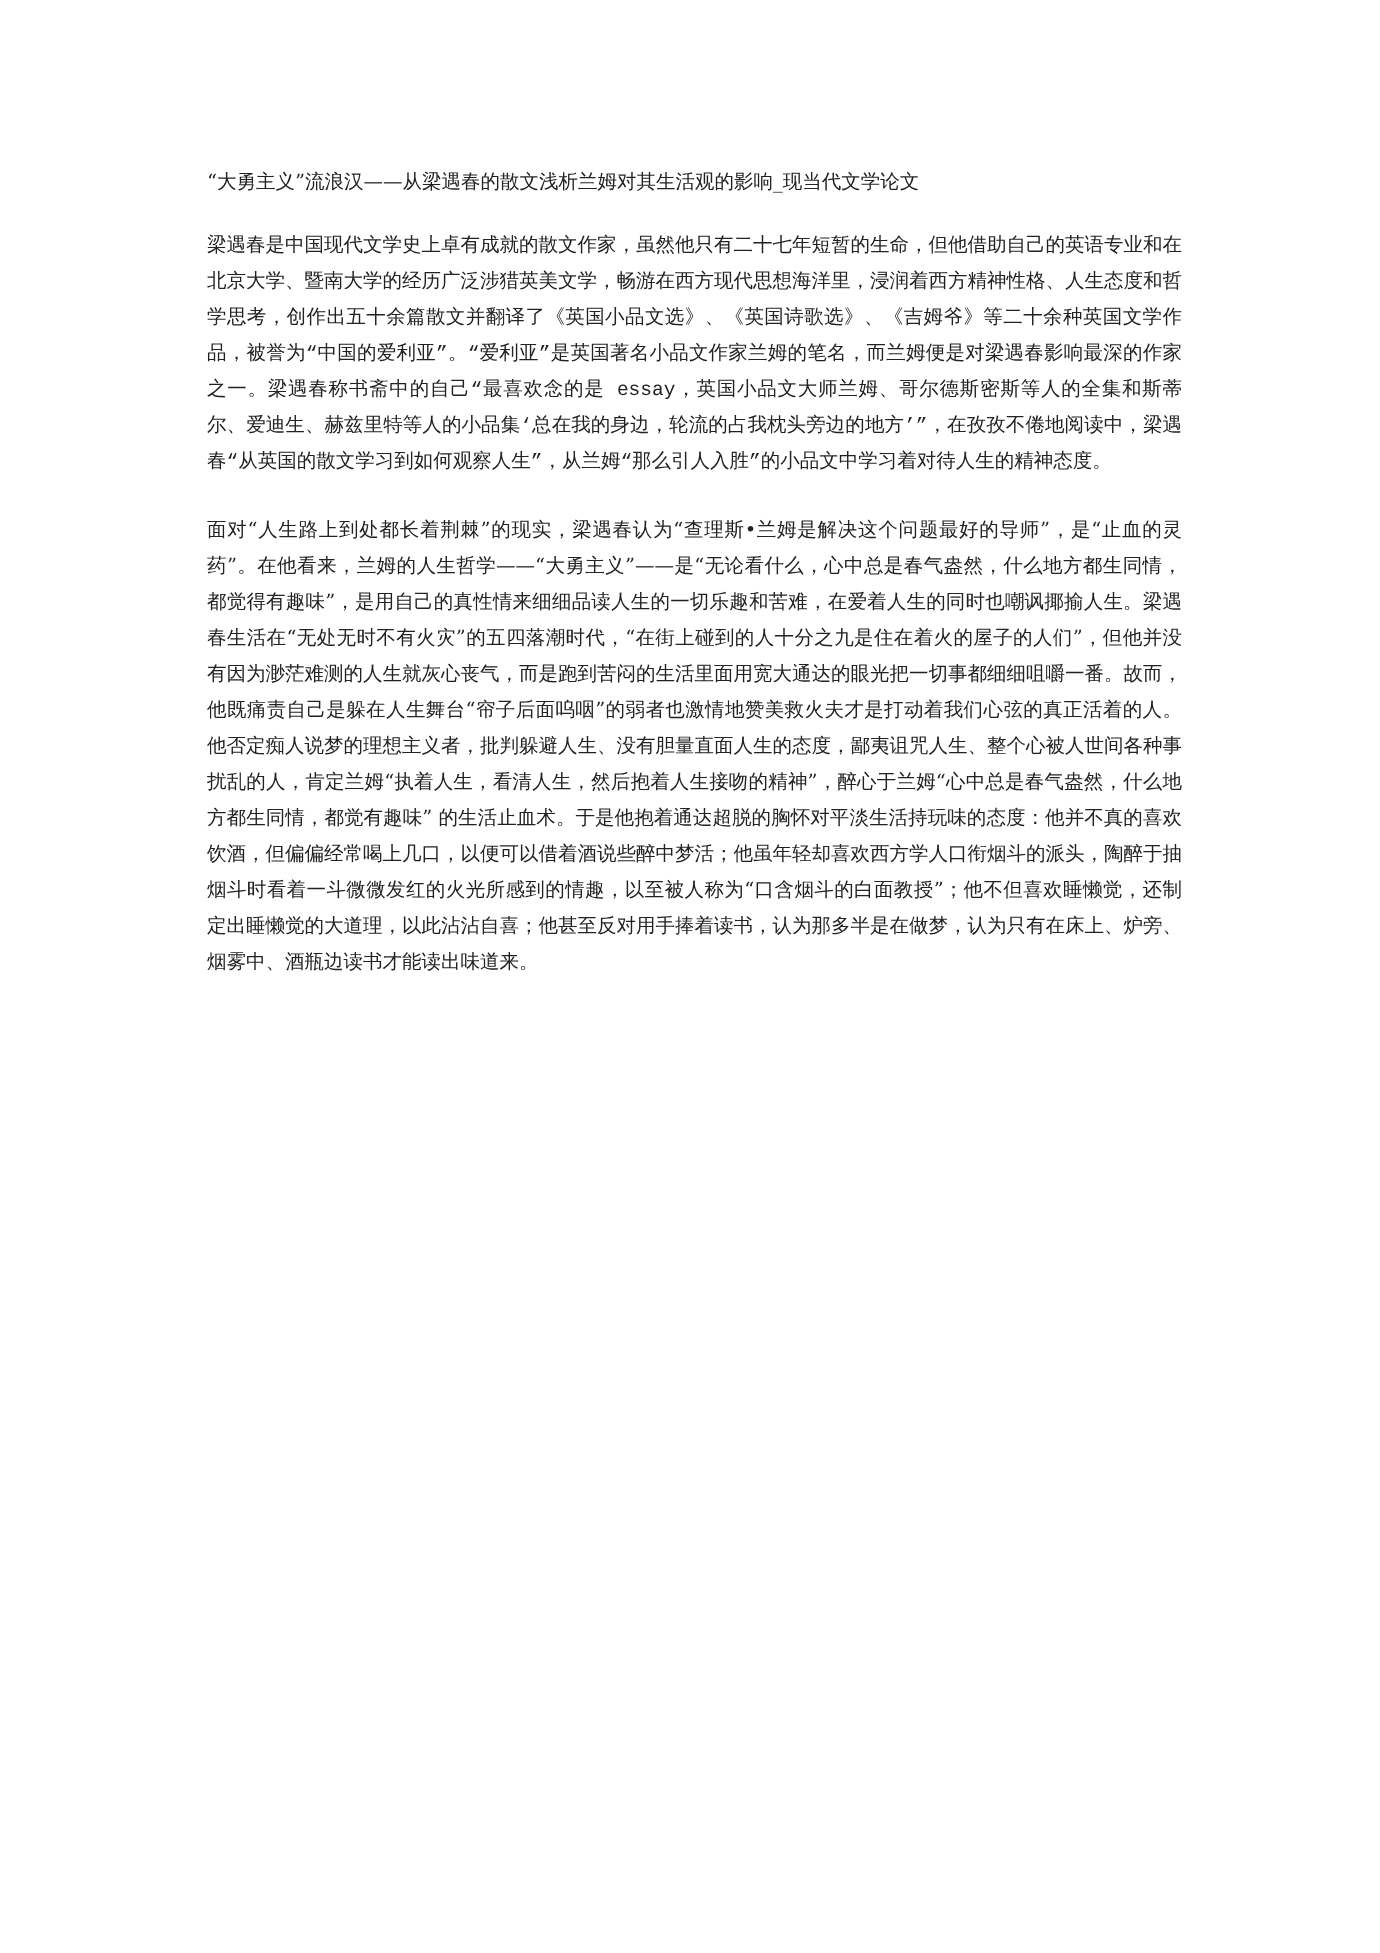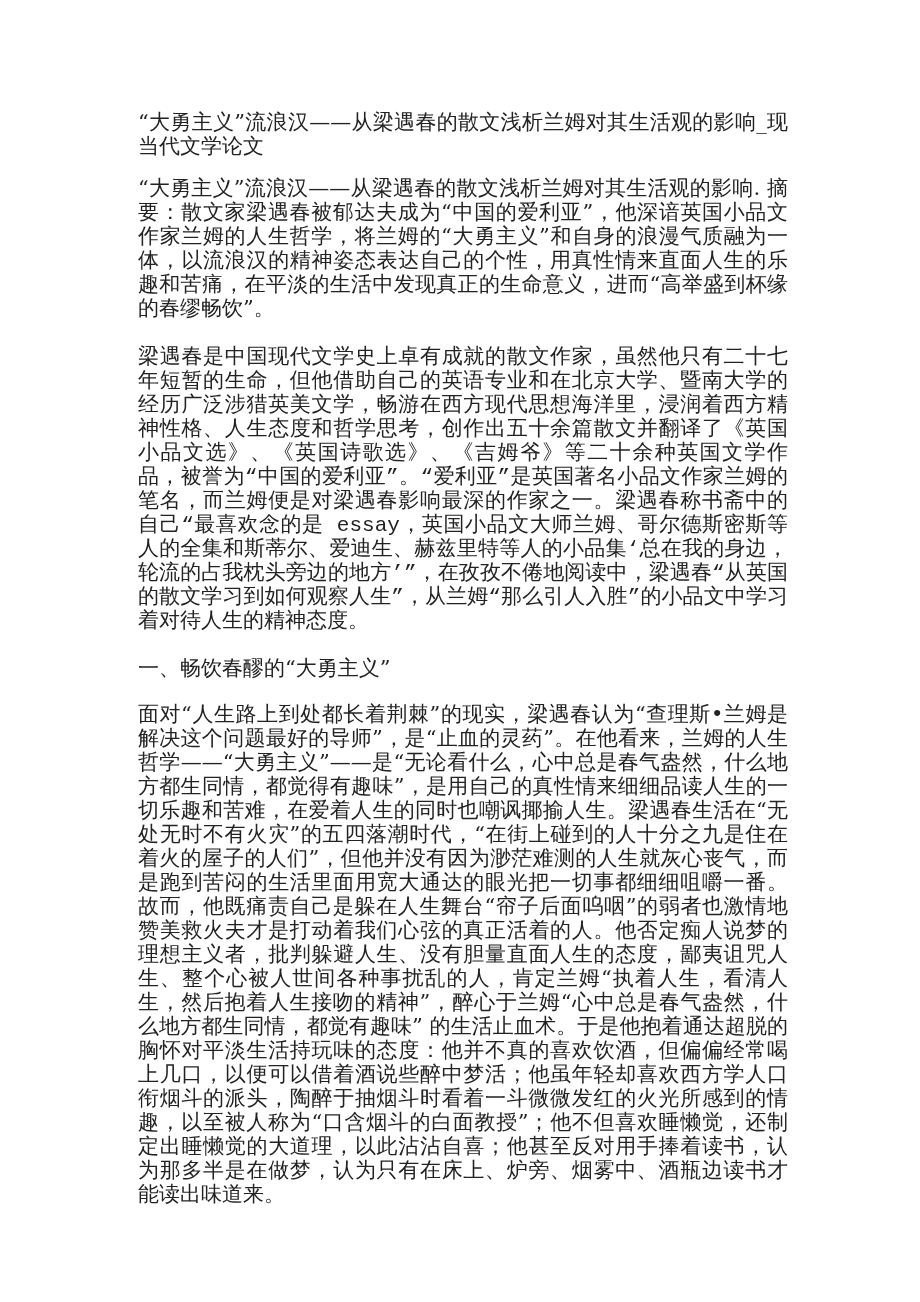--- a/index.html
+++ b/index.html
@@ -1,32 +1,30 @@
 <!DOCTYPE html>
 <html><head>
 <meta charset="utf-8">
 <style>
   html, body { margin: 0; padding: 0; background: #ffffff; }
   body { width: 920px; height: 1302px; position: relative; overflow: hidden; }
   .page {
     position: absolute; left: 138px; top: 110px; width: 650px;
     font-family: "DejaVu Serif", "Liberation Serif", serif;
-    font-size: 21px; line-height: 24px; color: #222222;
+    font-size: 13px; line-height: 24px; color: #222222;
   }
   .page p { margin: 0; text-align: justify; word-break: break-all; }
   .title { margin-bottom: 18px !important; }
   .abstract { margin-bottom: 26px !important; }
   .keywords { margin-bottom: 22px !important; }
   .para1 { margin-bottom: 22px !important; font-family: Liberation Mono, monospace; }
   .heading { margin-bottom: 22px !important; }
   .kw-label, .kw-item { display: inline; }
   .kw-item { margin-left: 6px; }
 </style>
 </head>
 <body>
 
 <div class="page">
   <p class="title">“大勇主义”流浪汉——从梁遇春的散文浅析兰姆对其生活观的影响_现当代文学论文</p>
-  <p class="abstract">“大勇主义”流浪汉——从梁遇春的散文浅析兰姆对其生活观的影响. 摘 要：散文家梁遇春被郁达夫成为“中国的爱利亚”，他深谙英国小品文作家兰姆的人生哲学，将兰姆的“大勇主义”和自身的浪漫气质融为一体，以流浪汉的精神姿态表达自己的个性，用真性情来直面人生的乐趣和苦痛，在平淡的生活中发现真正的生命意义，进而“高举盛到杯缘的春缪畅饮”。</p>
   <p class="para1">梁遇春是中国现代文学史上卓有成就的散文作家，虽然他只有二十七年短暂的生命，但他借助自己的英语专业和在北京大学、暨南大学的经历广泛涉猎英美文学，畅游在西方现代思想海洋里，浸润着西方精神性格、人生态度和哲学思考，创作出五十余篇散文并翻译了《英国小品文选》、《英国诗歌选》、《吉姆爷》等二十余种英国文学作品，被誉为“中国的爱利亚”。“爱利亚”是英国著名小品文作家兰姆的笔名，而兰姆便是对梁遇春影响最深的作家之一。梁遇春称书斋中的自己“最喜欢念的是 essay，英国小品文大师兰姆、哥尔德斯密斯等人的全集和斯蒂尔、爱迪生、赫兹里特等人的小品集‘总在我的身边，轮流的占我枕头旁边的地方’”，在孜孜不倦地阅读中，梁遇春“从英国的散文学习到如何观察人生”，从兰姆“那么引人入胜”的小品文中学习着对待人生的精神态度。</p>
-  <p class="heading">一、畅饮春醪的“大勇主义”</p>
   <p class="para2">面对“人生路上到处都长着荆棘”的现实，梁遇春认为“查理斯•兰姆是解决这个问题最好的导师”，是“止血的灵药”。在他看来，兰姆的人生哲学——“大勇主义”——是“无论看什么，心中总是春气盎然，什么地方都生同情，都觉得有趣味”，是用自己的真性情来细细品读人生的一切乐趣和苦难，在爱着人生的同时也嘲讽揶揄人生。梁遇春生活在“无处无时不有火灾”的五四落潮时代，“在街上碰到的人十分之九是住在着火的屋子的人们”，但他并没有因为渺茫难测的人生就灰心丧气，而是跑到苦闷的生活里面用宽大通达的眼光把一切事都细细咀嚼一番。故而，他既痛责自己是躲在人生舞台“帘子后面呜咽”的弱者也激情地赞美救火夫才是打动着我们心弦的真正活着的人。他否定痴人说梦的理想主义者，批判躲避人生、没有胆量直面人生的态度，鄙夷诅咒人生、整个心被人世间各种事扰乱的人，肯定兰姆“执着人生，看清人生，然后抱着人生接吻的精神”，醉心于兰姆“心中总是春气盎然，什么地方都生同情，都觉有趣味” 的生活止血术。于是他抱着通达超脱的胸怀对平淡生活持玩味的态度：他并不真的喜欢饮酒，但偏偏经常喝上几口，以便可以借着酒说些醉中梦活；他虽年轻却喜欢西方学人口衔烟斗的派头，陶醉于抽烟斗时看着一斗微微发红的火光所感到的情趣，以至被人称为“口含烟斗的白面教授”；他不但喜欢睡懒觉，还制定出睡懒觉的大道理，以此沾沾自喜；他甚至反对用手捧着读书，认为那多半是在做梦，认为只有在床上、炉旁、烟雾中、酒瓶边读书才能读出味道来。</p>
 </div>
 
 </body></html>

